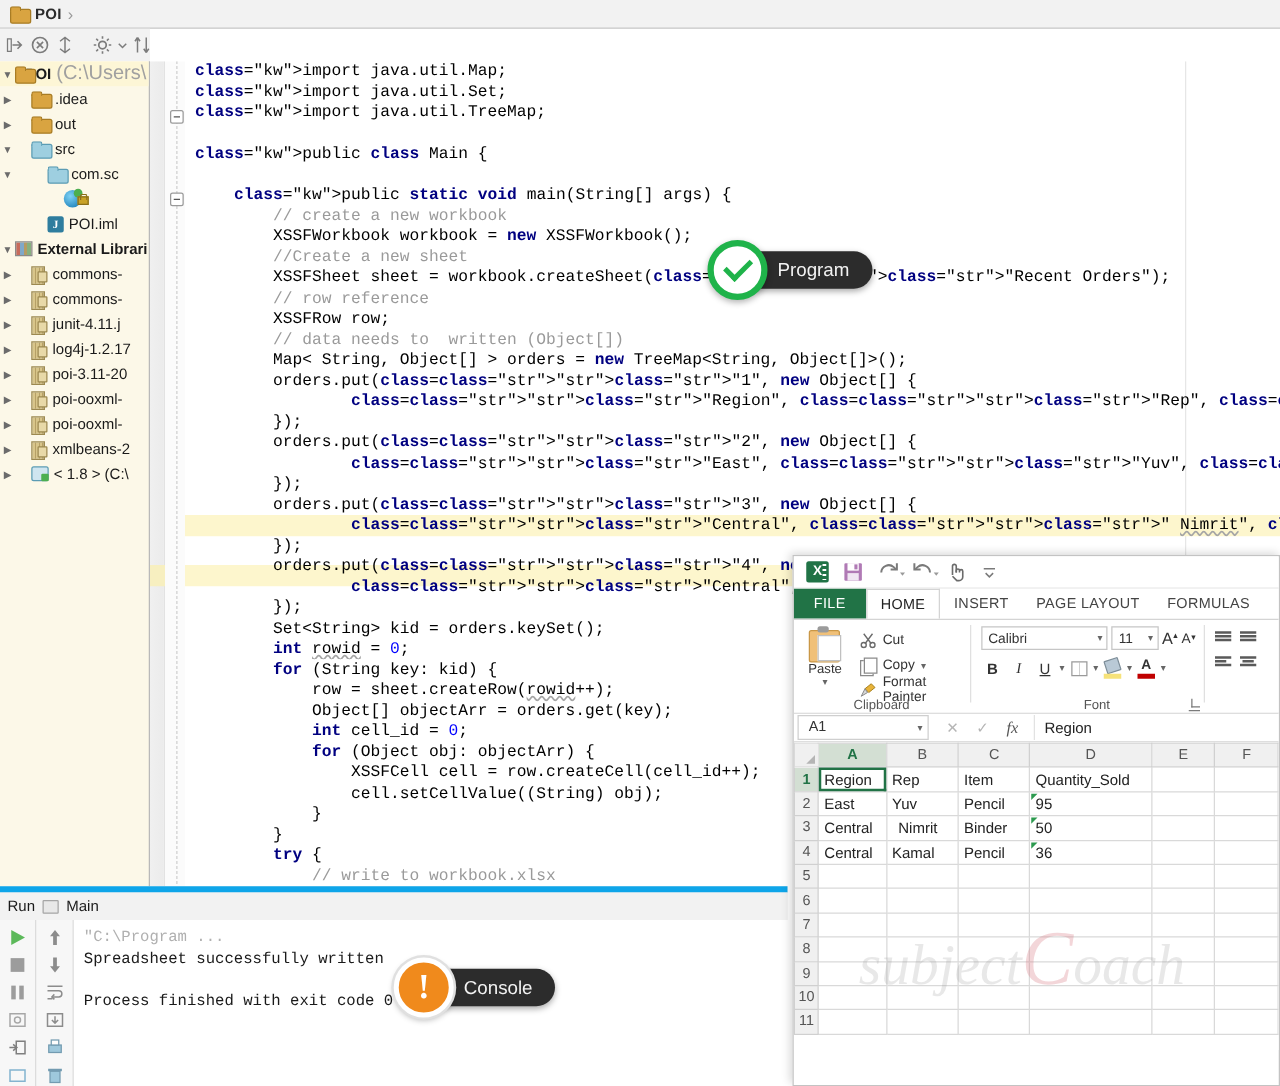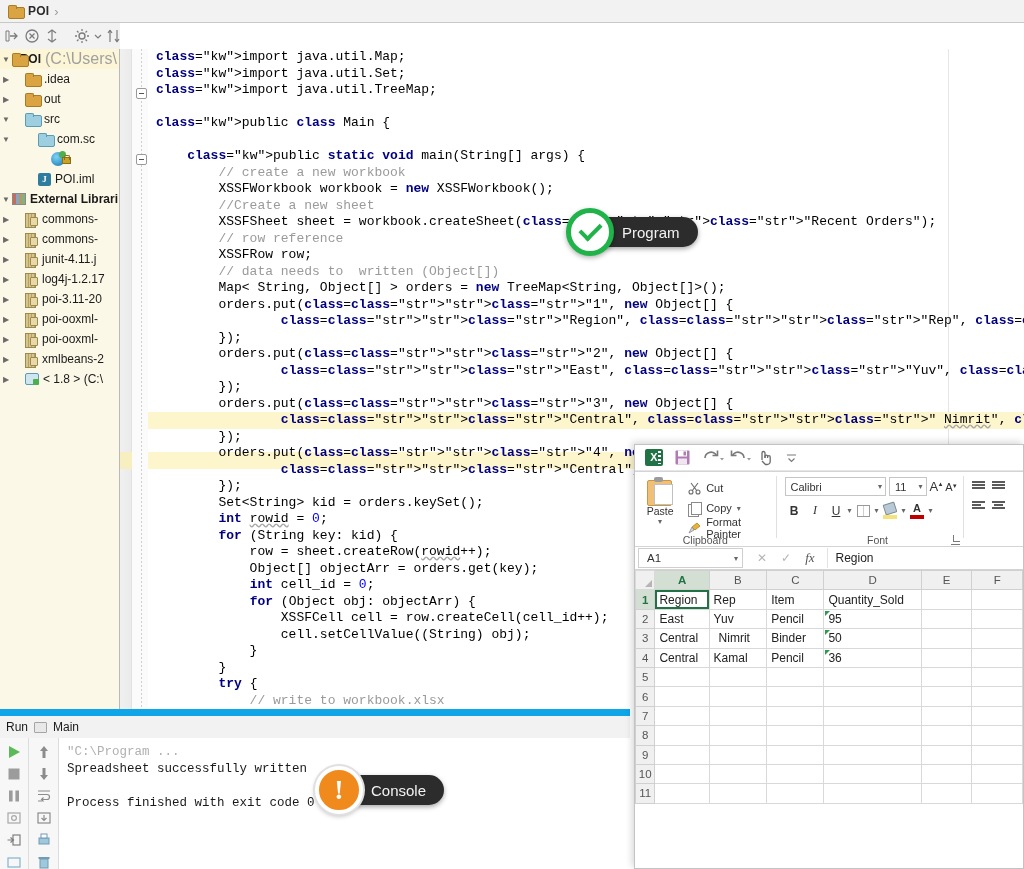--- a/index.html
+++ b/index.html
@@ -155,21 +155,21 @@
   .hl-band {
     position: absolute; left: 0; top: 403px; width: 904px; height: 17px; background: #fdf6cd;
   }
   .hl-band2 {
     position: absolute; left: 0; top: 403px; width: 12px; height: 17px; background: #f7efc0;
   }
 
   
   .run-panel {
     position: absolute; left: 0; top: 709px; width: 630px; height: 160px;
-    background: #f2f2f2; border-top: 7px solid #0ea5e9;
+    background: #f2f2f2; border-top: 5px solid #0ea5e9;
   }
   .run-header {
     height: 22px; display: flex; align-items: center; gap: 6px; padding-left: 6px;
     font-size: 12px; background: #f2f2f2;
   }
   .run-tab-ico {
     width: 13px; height: 11px; background: #e8e8e8; border: 1px solid #a5a5a5; border-radius: 1px;
   }
   .run-body { position: absolute; left: 0; top: 22px; width: 634px; height: 138px; background: #f7f7f7; }
   .run-tools {
@@ -366,21 +366,21 @@
   .badge.green { background: #fff; border: 5px solid #1fb34a; }
   .badge.green:after {
     content: ""; width: 17px; height: 9px; border-left: 4px solid #1fb34a;
     border-bottom: 4px solid #1fb34a; transform: rotate(-45deg); margin-top: -5px;
   }
   .badge.orange {
     background: #f08a1c; border: 4px solid #fff;
     box-shadow: 0 0 0 2px #e0e0e0, 0 2px 5px rgba(0,0,0,.3);
     color: #fff; font-size: 28px; font-weight: bold; font-family: "Liberation Serif", serif;
   }
-  .callout.program { left: 566px; top: 208px; }
+  .callout.program { left: 566px; top: 192px; }
   .callout.output  { left: 731px; top: 563px; }
   .callout.console { left: 315px; top: 766px; }
   .callout.output .pill { height: 28px; font-size: 14px; }
   .callout.console .pill { height: 30px; }
 </style>
 </head>
 <body>
 
 <div id="root">
 
@@ -662,20 +662,27 @@
             <path d="M7 9V7.5a1.3 1.3 0 012.6 0V9M9.6 9V8a1.3 1.3 0 012.6 0v4.5a3 3 0 01-3 3H7.5L4 12" stroke="#6b6b6b" fill="none" stroke-width="1.3"></path>
           </svg>
       </span>
       <span class="qat-ico" style="width:11px">
         <svg width="11" height="17" viewBox="0 0 11 17">
             <path d="M1 6h9M2.5 9.5l3 3 3-3" stroke="#7a7a7a" fill="none" stroke-width="1.2"></path>
           </svg>
       </span>
     </div>
 
+    <div class="ribbon-tabs" id="ribbon-tabs">
+        <div class="rtab file">FILE</div>
+        <div class="rtab active">HOME</div>
+        <div class="rtab">INSERT</div>
+        <div class="rtab">PAGE LAYOUT</div>
+        <div class="rtab">FORMULAS</div>
+      </div>
 
     <div class="ribbon-body">
 
       <div class="rgroup" style="width:142px; display:flex;">
         <div class="paste-btn">
           <div class="clipboard-ico">
               <span class="clip-clip"></span>
             </div>
           <div class="paste-label">Paste</div>
           <div class="mini-caret">▾</div>
@@ -901,20 +908,23 @@
               <th class="rowh">11</th>
               <td class=""></td>
               <td class=""></td>
               <td class=""></td>
               <td class=""></td>
               <td class=""></td>
               <td class=""></td>
             </tr>
           </tbody>
         </table>
+      <div class="watermark">
+        <span>subject</span><span class="c">C</span><span>oach</span>
+      </div>
     </div>
   </div>
 
   <div class="callout program">
     <div class="badge green"></div>
     <div class="pill">Program</div>
   </div>
 
 
   <div class="callout console">

